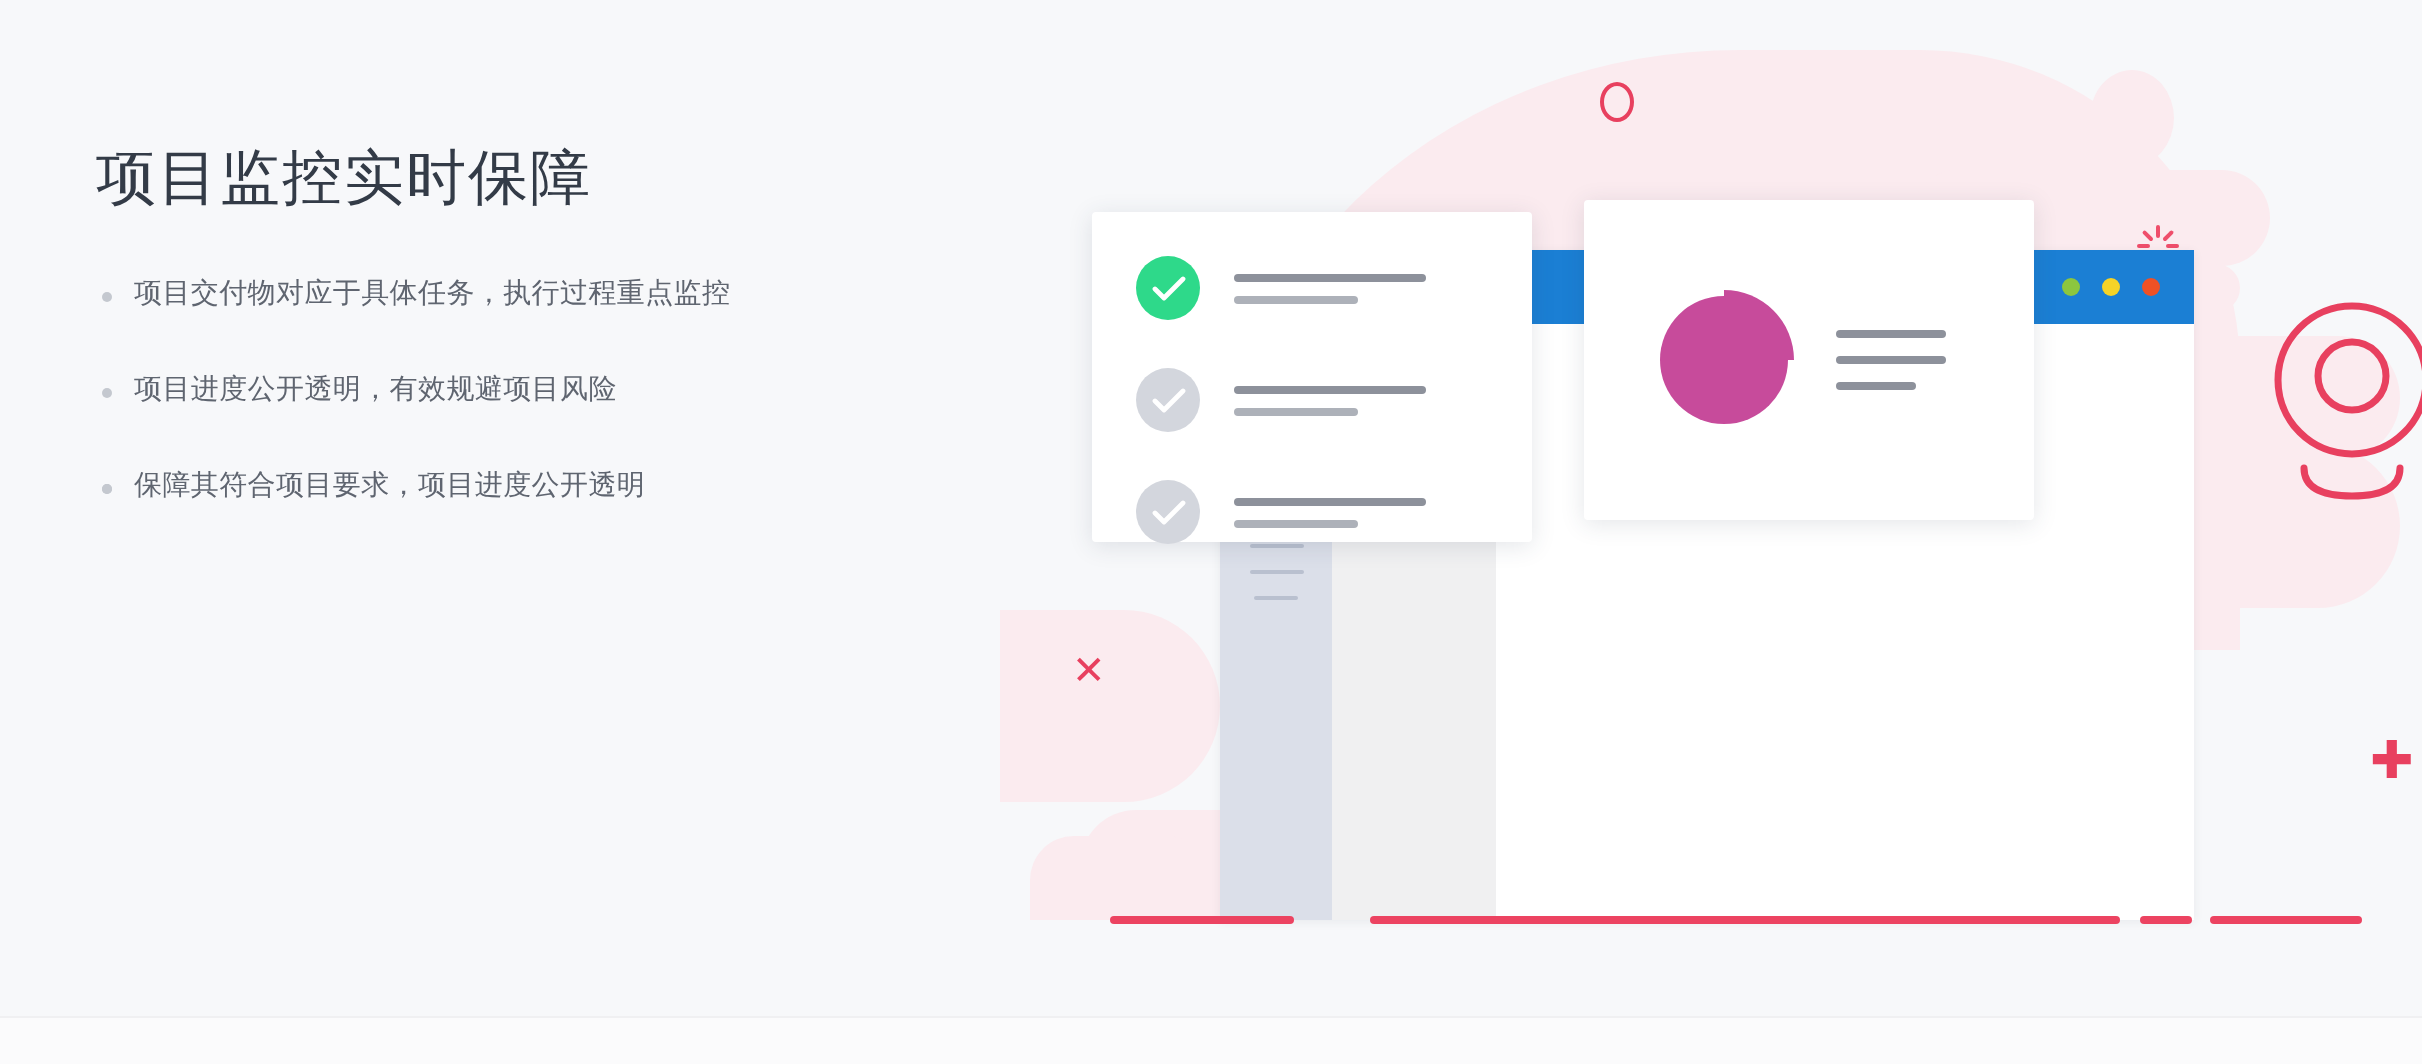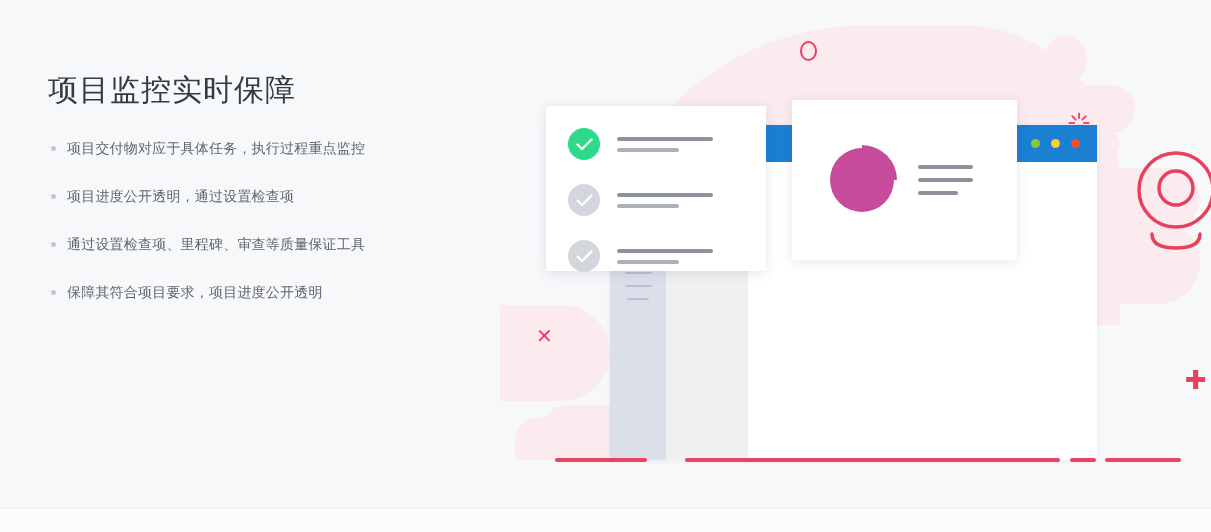--- a/index.html
+++ b/index.html
@@ -39,21 +39,21 @@
 
   .headline {
     font-size: 30px;
     line-height: 40px;
     color: #333b47;
     letter-spacing: 1px;
     font-weight: 400;
     margin-bottom: 28px;
   }
 
-  .bullets { list-style: none; }
+  .bullets { list-style: none; font-family: Liberation Serif, serif; }
 
   .bullet {
     position: relative;
     padding-left: 19px;
     font-size: 14px;
     line-height: 20px;
     color: #5f6570;
     margin-bottom: 28px;
     letter-spacing: 0.2px;
   }
@@ -395,25 +395,24 @@
 
     <h1 class="headline">项目监控实时保障</h1>
 
     <ul class="bullets">
       <li class="bullet">
         <span class="dot"></span>
         <span>项目交付物对应于具体任务，执行过程重点监控</span>
       </li>
       <li class="bullet">
         <span class="dot"></span>
-        <span>项目进度公开透明，通过设置检查项</span>
+        <span>项目进度公开透明，有效规避项目风险</span>
       </li>
       <li class="bullet">
         <span class="dot"></span>
-        <span>通过设置检查项、里程碑、审查等质量保证工具</span>
       </li>
       <li class="bullet">
         <span class="dot"></span>
         <span>保障其符合项目要求，项目进度公开透明</span>
       </li>
     </ul>
 
   </div>
 
   <div class="illustration">

